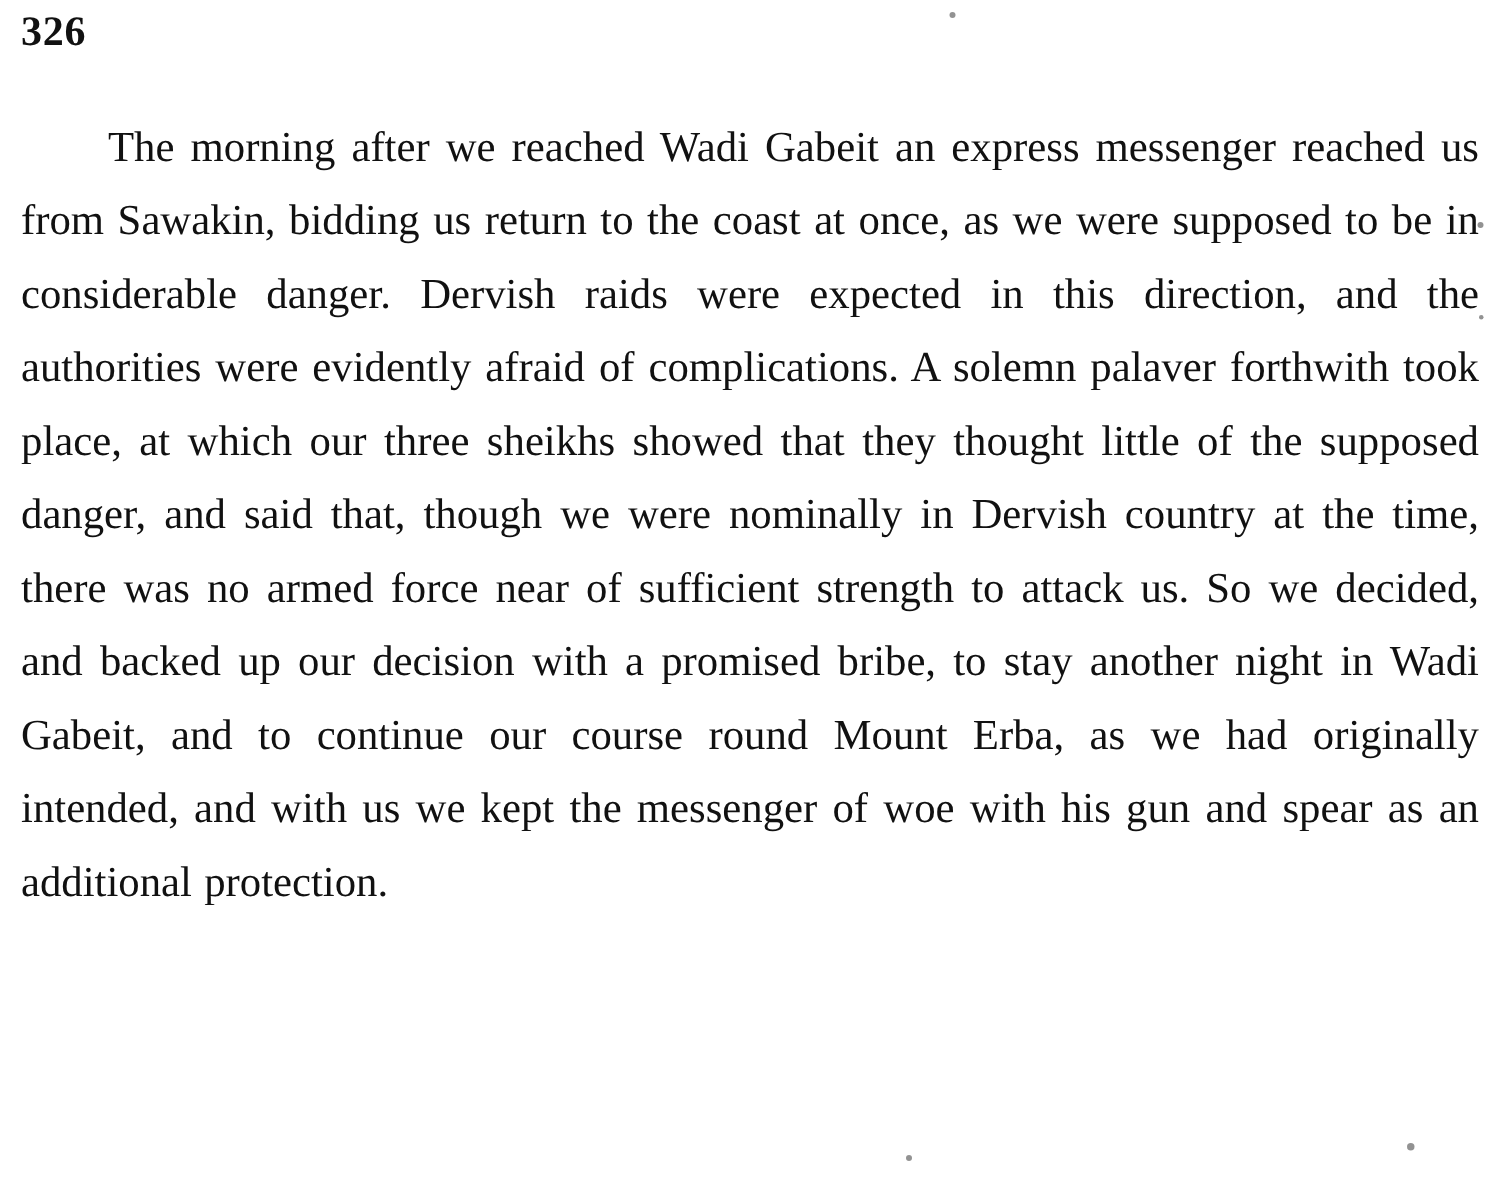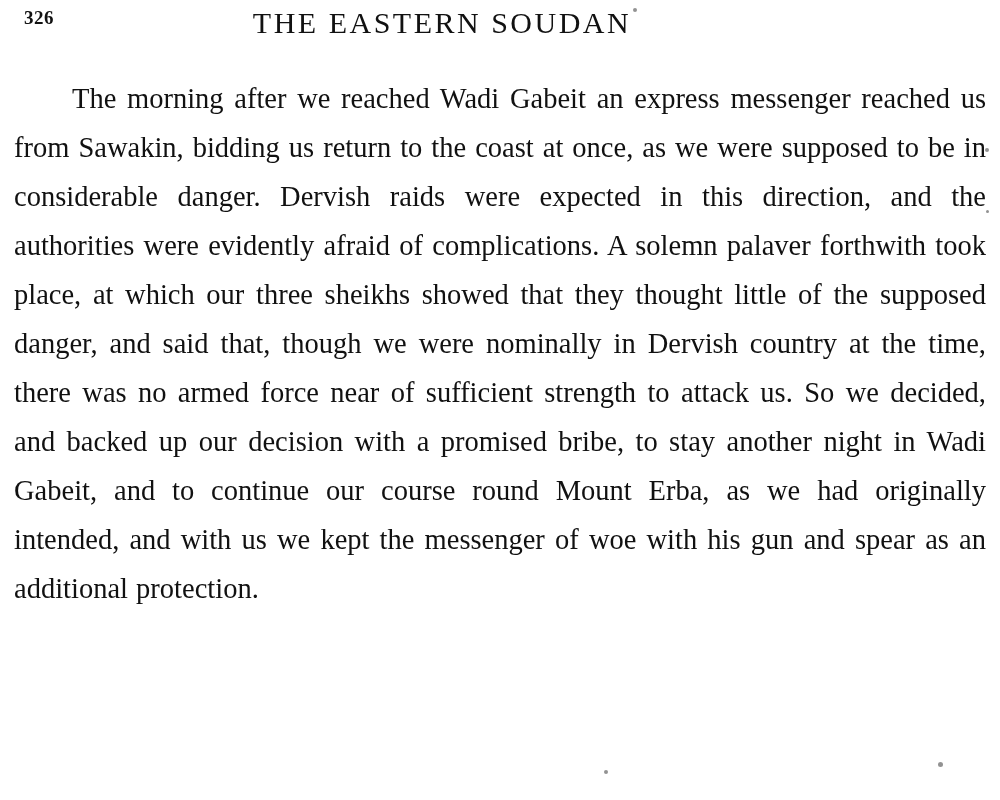--- a/index.html
+++ b/index.html
@@ -22,23 +22,23 @@
     padding: 0;
   }
   .running-head {
     position: relative;
     height: 50px;
     margin: 0;
     padding: 8px 20px 0 14px;
   }
   .folio {
     position: absolute;
-    left: 24px;
+    left: 14px;
     top: 8px;
-    font-size: 19px;
+    font-size: 28px;
     font-weight: 700;
     letter-spacing: 0.5px;
     line-height: 1;
     font-family: "Liberation Serif", serif;
   }
   .head-title {
     text-align: center;
     font-size: 30px;
     letter-spacing: 2.5px;
     line-height: 1;
@@ -76,21 +76,20 @@
   .speck.s4 { left: 604px; top: 770px; width: 4px; height: 4px; }
   .speck.s5 { left: 938px; top: 762px; width: 5px; height: 5px; }
 </style>
 </head>
 <body>
 
 <div class="page">
 
   <div class="running-head">
     <span class="folio">326</span>
-    <div class="head-title">THE EASTERN SOUDAN</div>
   </div>
 
   <div class="body-text">
     <p>The morning after we reached Wadi Gabeit an express messenger reached us from Sawakin, bidding us return to the coast at once, as we were supposed to be in considerable danger.   Dervish raids were expected in this direction, and the authorities were evidently afraid of complications.   A solemn palaver forthwith took place, at which our three sheikhs showed that they thought little of the supposed danger, and said that, though we were nominally in Dervish country at the time, there was no armed force near of sufficient strength to attack us.   So we decided, and backed up our decision with a promised bribe, to stay another night in Wadi Gabeit, and to continue our course round Mount Erba, as we had originally intended, and with us we kept the messenger of woe with his gun and spear as an additional protection.</p>
   </div>
 
   <span class="speck s1"></span>
   <span class="speck s2"></span>
   <span class="speck s3"></span>
   <span class="speck s4"></span>

